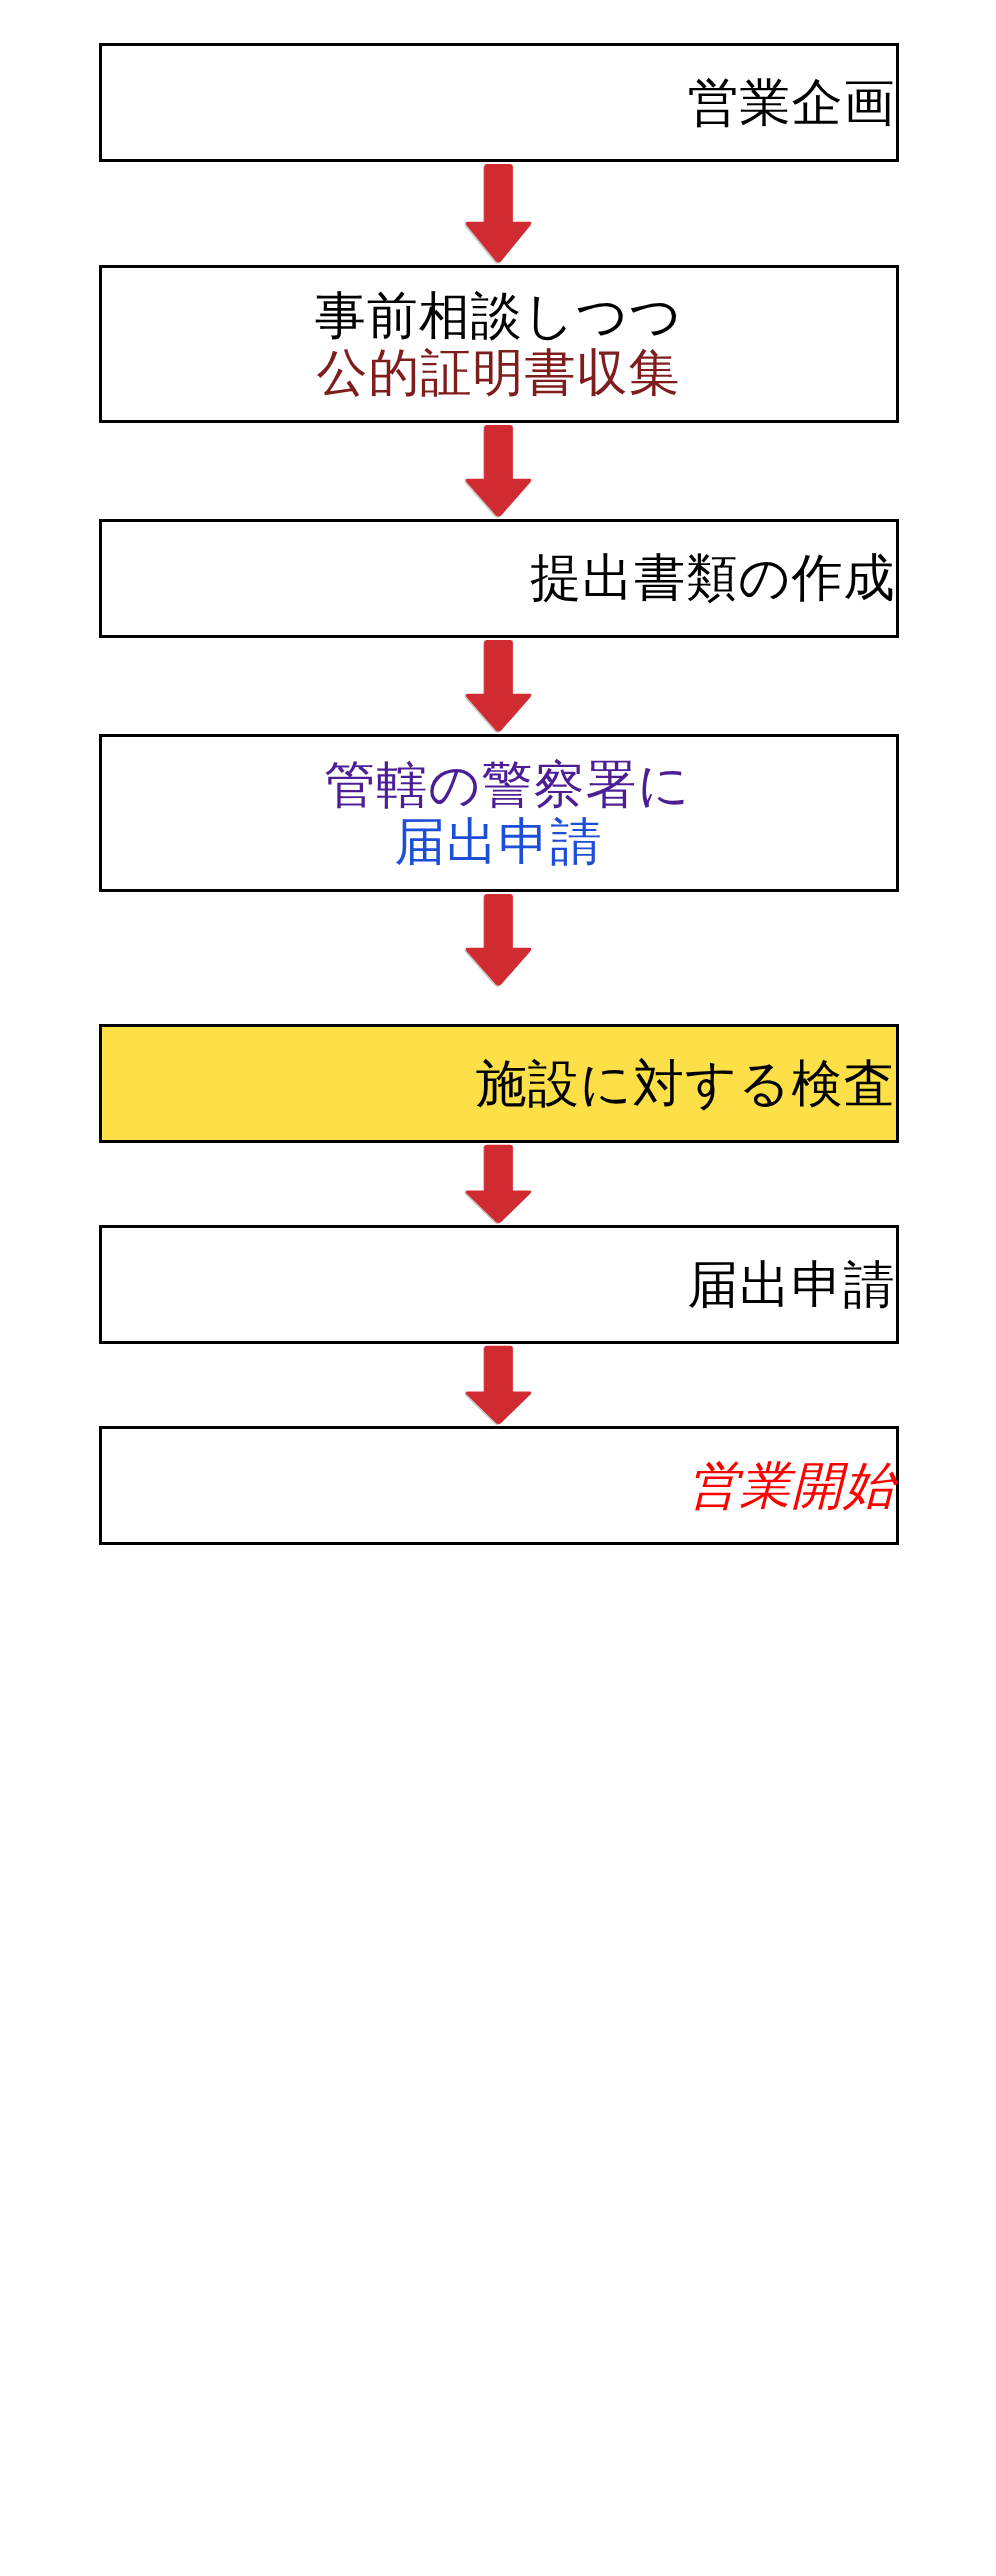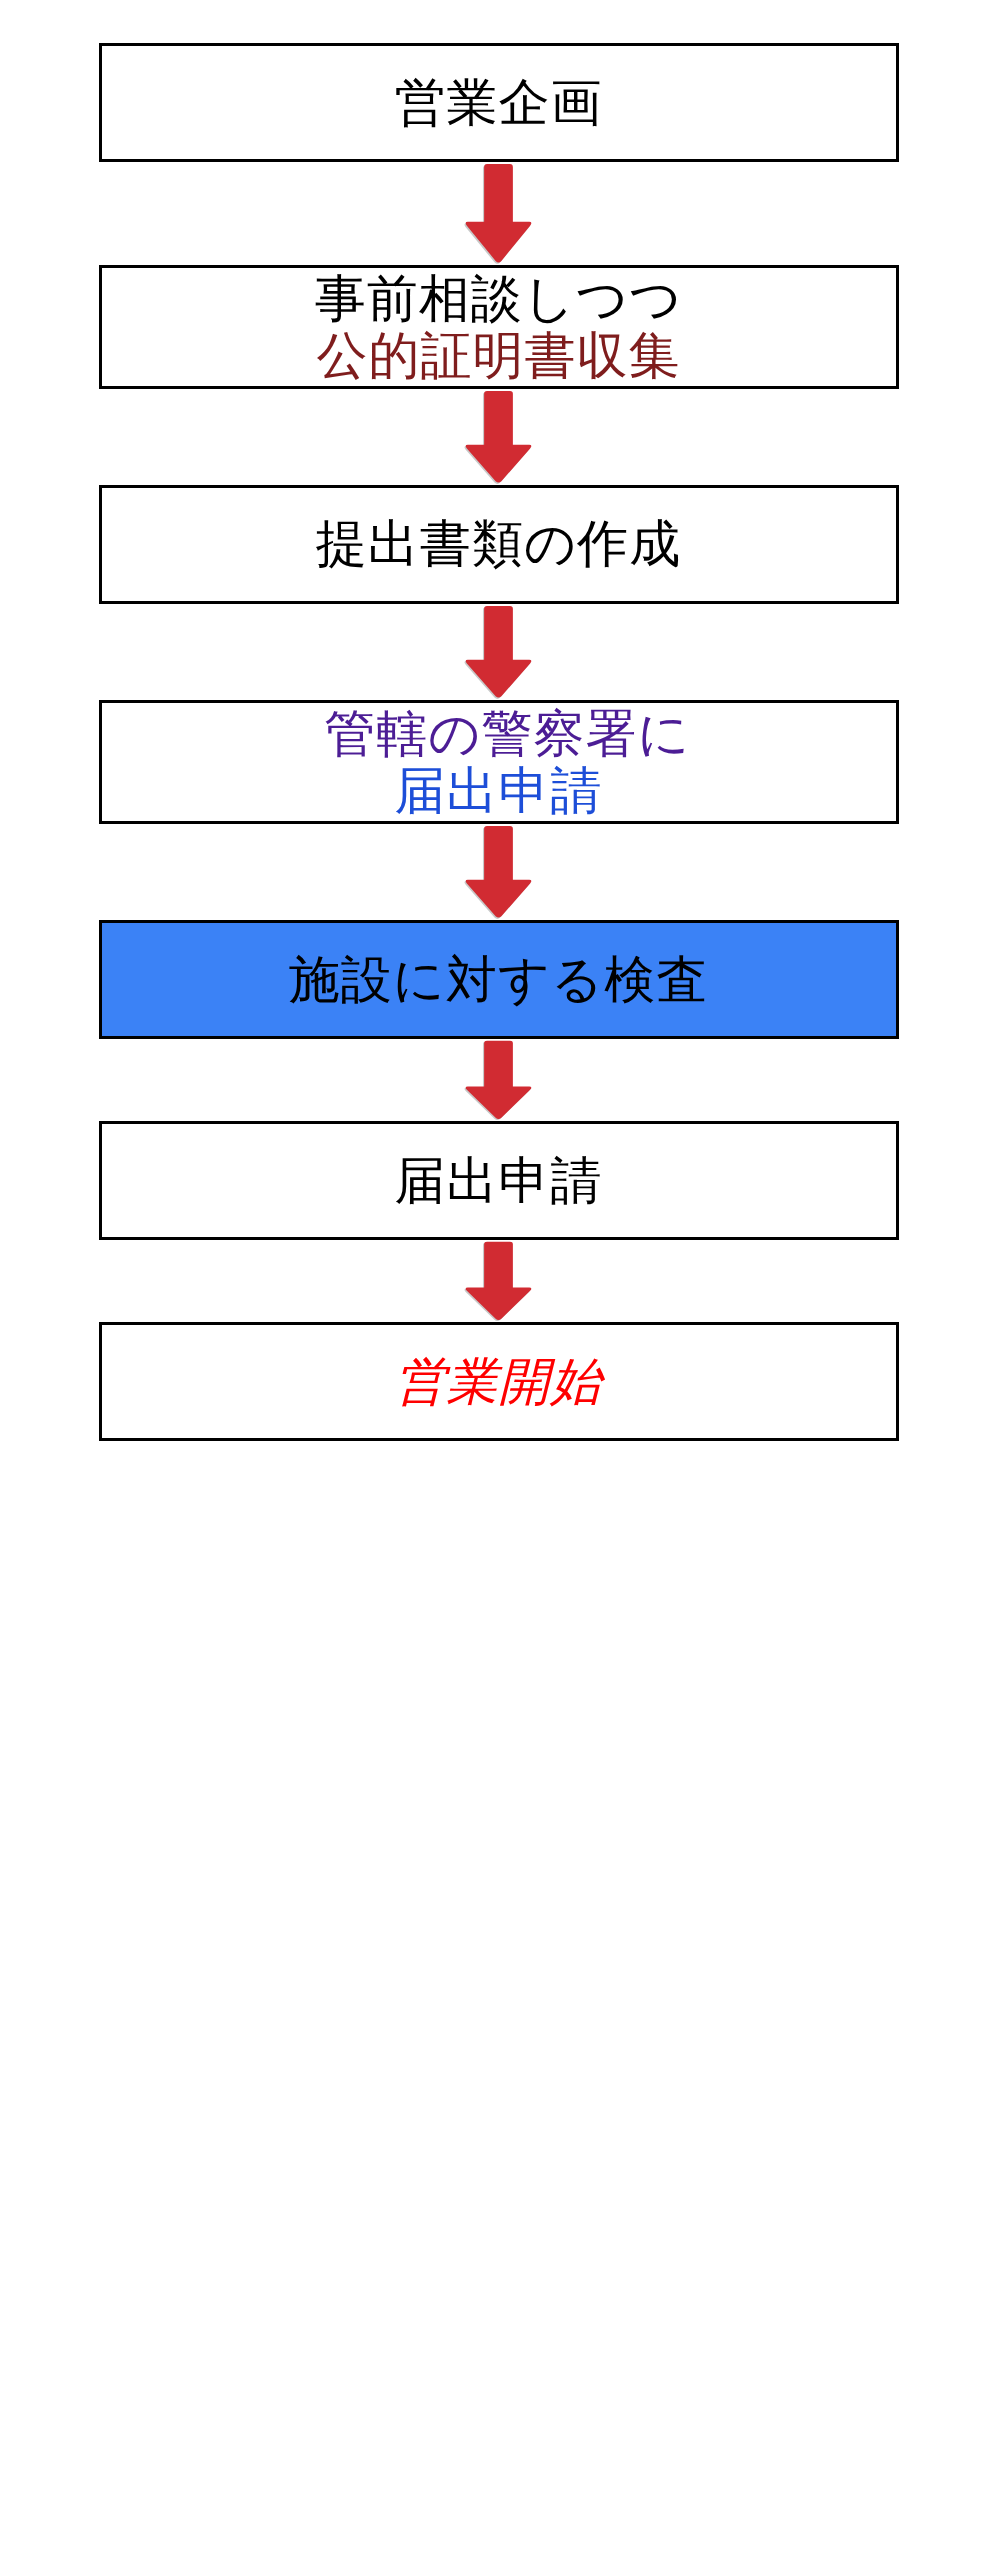--- a/index.html
+++ b/index.html
@@ -28,22 +28,22 @@
     width: 800px;
     box-sizing: border-box;
     border: 3.8px solid #000000;
     background: #ffffff;
     display: flex;
     flex-direction: column;
     align-items: center;
     justify-content: center;
     text-align: center;
   }
-  .node.single { height: 119px; }
-  .node.double { height: 124px; }
+  .node.single { height: 119px; align-items: flex-end; }
+  .node.double { height: 158px; }
 
   .node-line {
     font-family: "Liberation Sans", "DejaVu Sans", sans-serif;
     font-size: 51px;
     line-height: 1.12;
     letter-spacing: 0.02em;
     color: #000000;
     white-space: nowrap;
     font-weight: 400;
   }
@@ -101,21 +101,21 @@
     <div class="node double" style="border-color: rgb(0, 0, 0); background: rgb(255, 255, 255);">
       <div class="node-line" style="color: #4c1d95; margin-left: 18px;">管轄の警察署に</div>
       <div class="node-line" style="color: #1d4ed8;">届出申請</div>
     </div>
     <div class="connector gap-medium">
       <svg class="arrow-svg" width="69" height="100%" viewBox="0 0 72 100" preserveAspectRatio="none">
         <path d="M 24 2 L 48 2 Q 51 2 51 5 L 51 58 L 68 58 Q 72 58 69 62 L 39 96 Q 36 99 33 96 L 3 62 Q 0 58 4 58 L 21 58 L 21 5 Q 21 2 24 2 Z" fill="#9a9a9a" transform="translate(-1.2,1.4)" opacity="0.55"></path>
         <path d="M 24 2 L 48 2 Q 51 2 51 5 L 51 58 L 68 58 Q 72 58 69 62 L 39 96 Q 36 99 33 96 L 3 62 Q 0 58 4 58 L 21 58 L 21 5 Q 21 2 24 2 Z" fill="#d12b32"></path>
       </svg>
     </div>
-    <div class="node single" style="border-color: rgb(0, 0, 0); background: #3b82f6;">
+    <div class="node single" style="border-color: rgb(0, 0, 0); background: #fde047; margin-top: 36px;">
       <div class="node-line" style="color: rgb(0, 0, 0);">施設に対する検査</div>
     </div>
     <div class="connector gap-short">
       <svg class="arrow-svg" width="69" height="100%" viewBox="0 0 72 100" preserveAspectRatio="none">
         <path d="M 24 2 L 48 2 Q 51 2 51 5 L 51 58 L 68 58 Q 72 58 69 62 L 39 96 Q 36 99 33 96 L 3 62 Q 0 58 4 58 L 21 58 L 21 5 Q 21 2 24 2 Z" fill="#9a9a9a" transform="translate(-1.2,1.4)" opacity="0.55"></path>
         <path d="M 24 2 L 48 2 Q 51 2 51 5 L 51 58 L 68 58 Q 72 58 69 62 L 39 96 Q 36 99 33 96 L 3 62 Q 0 58 4 58 L 21 58 L 21 5 Q 21 2 24 2 Z" fill="#d12b32"></path>
       </svg>
     </div>
     <div class="node single" style="border-color: rgb(0, 0, 0); background: rgb(255, 255, 255);">
       <div class="node-line" style="color: rgb(0, 0, 0);">届出申請</div>

